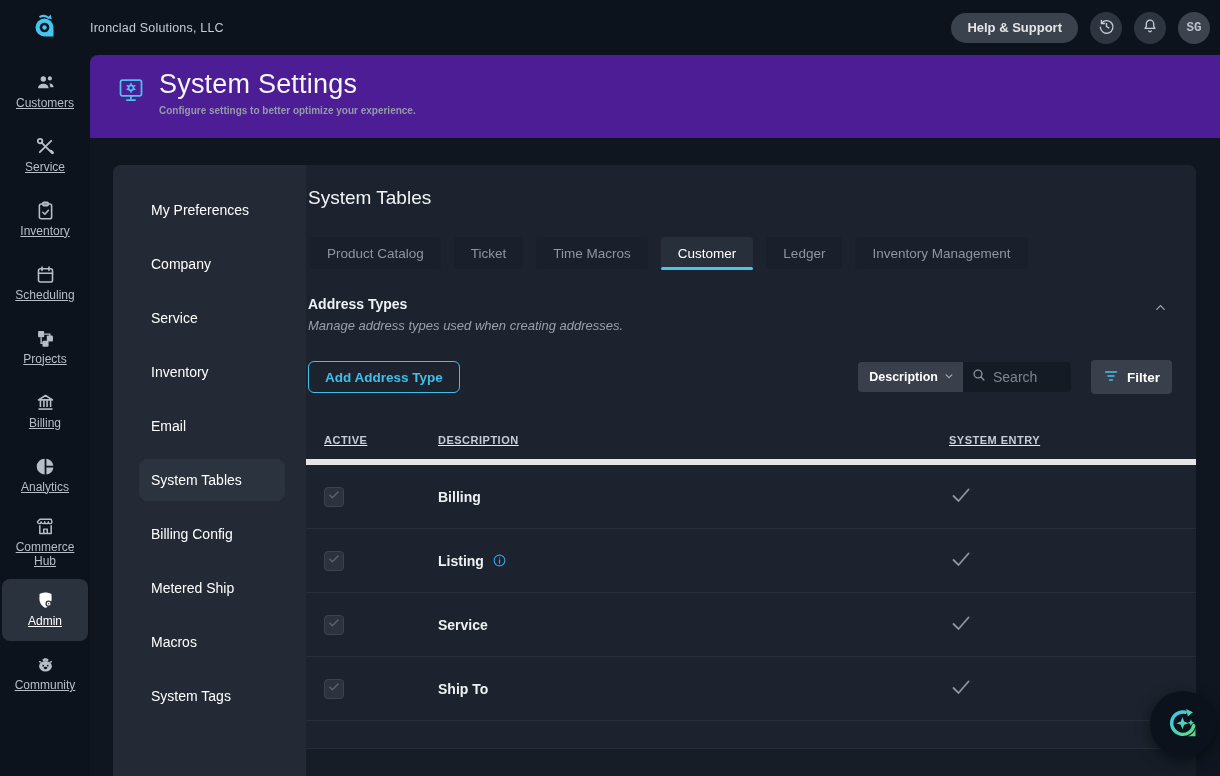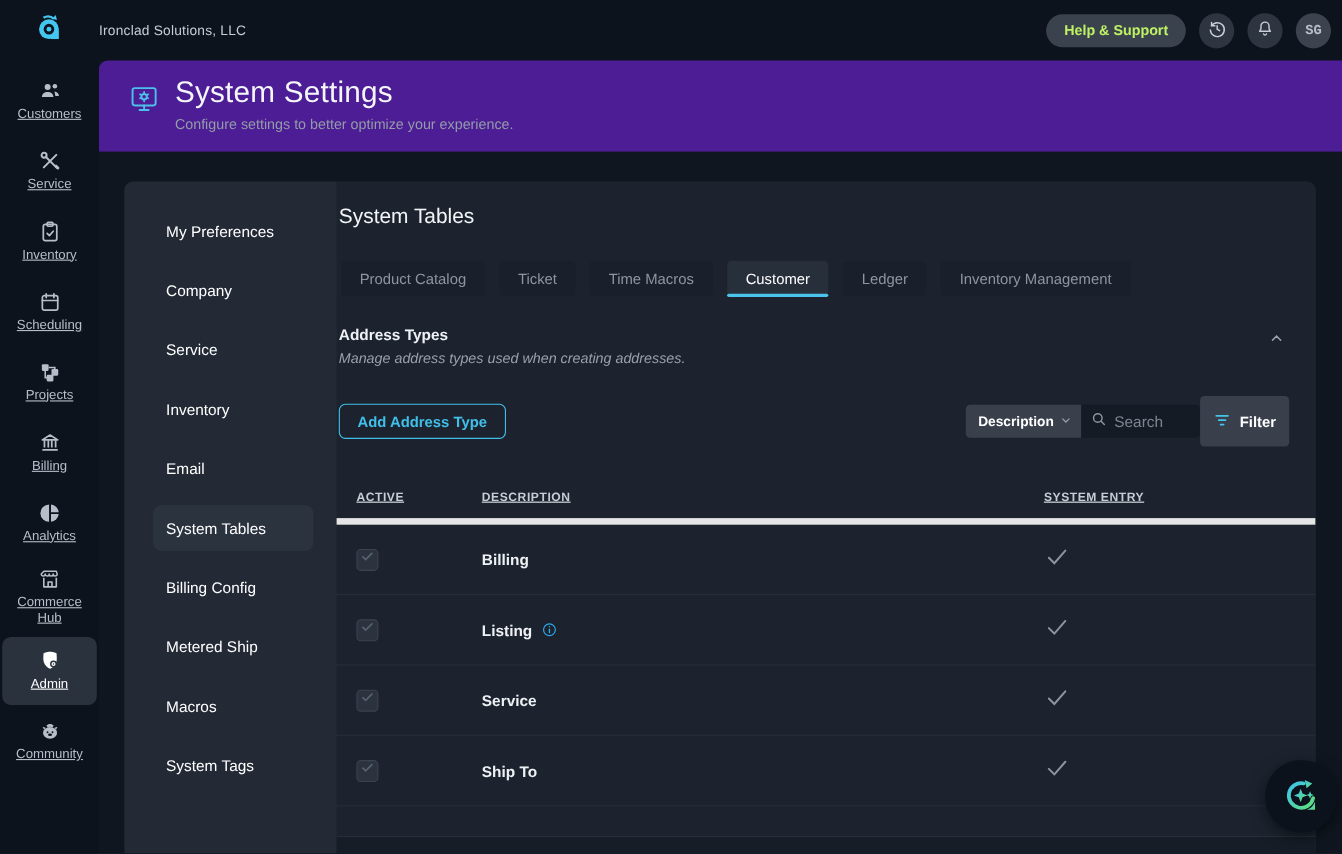--- a/index.html
+++ b/index.html
@@ -9,39 +9,39 @@
     background:#0f161f;
     color:#e7ebef;
     position:relative;
   }
   
   .topbar { height:55px; background:#0c131c; display:flex; align-items:center; padding-right:10px; }
   .logo-wrap { width:90px; display:flex; justify-content:center; align-items:center; }
   .company-name { font-size:12.5px; color:#c6ccd4; letter-spacing:.2px; }
   .tb-spacer { flex:1; }
   .help-btn { height:30px; padding:0 16px; border:none; border-radius:16px; background:#3a424d;
-    color:#bef264; font-weight:700; font-size:13px; font-family:inherit; cursor:pointer; }
+    color:#e5e5e5; font-weight:700; font-size:13px; font-family:inherit; cursor:pointer; }
   .icon-btn { width:32px; height:32px; border-radius:50%; background:#2d3540; border:none; margin-left:12px;
     display:flex; align-items:center; justify-content:center; color:#c8ced6; cursor:pointer; }
   .avatar { width:32px; height:32px; border-radius:50%; background:#3c434e; margin-left:12px;
     display:flex; align-items:center; justify-content:center; color:#b9c0c9; font-size:12.5px; font-weight:700; cursor:pointer;font-family:Liberation Mono, monospace; }
   
   .body { display:flex; height:721px; }
   .sidebar { width:90px; background:#0c131c; padding-top:5px; flex-shrink:0; }
   .side-item { min-height:62px; padding:8px 2px; display:flex; flex-direction:column; align-items:center;
     justify-content:center; gap:4px; color:#b6bec9; font-size:12px; text-align:center; line-height:1.15;
     border-radius:8px; margin:0 2px 2px 2px; cursor:pointer;text-decoration:underline; }
   .side-item.active { background:#2a323e; color:#ffffff;text-align:center; }
   .side-item .sicon { display:flex; }
   .main { flex:1; display:flex; flex-direction:column; min-width:0; }
   
   .page-header { height:83px; background:#4c1d95; border-top-left-radius:8px; display:flex; padding:14px 0 0 27px; gap:14px; }
   .ph-icon { margin-top:7px; }
   .ph-title { font-size:27px; font-weight:500; color:#f4f6f8; letter-spacing:.2px; }
-  .ph-sub { font-size:13px; color:#939ca7; margin-top:5px; }
+  .ph-sub { font-size:10px; color:#939ca7; margin-top:5px;font-weight:bold; }
   .page-gap { height:27px; background:#0f161f; }
   
   .card { flex:1; margin:0 24px 0 23px; background:#232a35; border-radius:8px 8px 0 0; display:flex; min-height:0; overflow:hidden; }
   .settings-nav { width:193px; flex-shrink:0; padding-top:24px; }
   .nav-item { height:42px; margin:0 21px 12px 26px; display:flex; align-items:center; padding-left:12px;
     border-radius:8px; color:#ffffff; font-size:14px; cursor:pointer; }
   .nav-item.active { background:#2b333f; color:#fff; font-weight:500; }
   
   .content-panel { flex:1; background:#1c232e; border-top-right-radius:8px; display:flex; flex-direction:column; min-width:0; }
   .content-title { font-size:19px; font-weight:500; color:#f2f4f7; margin:22px 0 0 2px; }
@@ -58,21 +58,21 @@
   .add-btn { height:32px; padding:0 16px; background:transparent; border:1px solid #41bfe9; border-radius:6px;
     color:#41bfe9; font-weight:700; font-size:13.5px; font-family:inherit; cursor:pointer; }
   .ctrl-right { margin-left:auto; display:flex; align-items:center; }
   .sort-select { height:30px; background:#39404c; border-radius:4px 0 0 4px; display:flex; align-items:center;
     gap:6px; padding:0 9px 0 11px; color:#fff; font-size:12.5px; font-weight:700; cursor:pointer; }
   .search-box { height:30px; width:108px; background:#151b25; border-radius:0 4px 4px 0; display:flex;
     align-items:center; padding:0 8px; gap:6px; color:#7c8591; }
   .search-box input { background:transparent; border:none; outline:none; width:70px; color:#cfd5dc;
     font-size:14px; font-family:inherit; }
   .search-box input::placeholder { color:#7c8591; }
-  .filter-btn { height:46px; padding:0 12px; background:#39404c; border:none; border-radius:4px;
+  .filter-btn { height:34px; margin-left:20px; padding:0 12px; background:#39404c; border:none; border-radius:4px;
     display:flex; align-items:center; gap:8px; color:#fff; font-weight:700; font-size:13.5px; font-family:inherit; cursor:pointer; }
   
   .table { margin:26px 0 0 0; }
   .thead, .trow { display:grid; grid-template-columns:114px 511px 1fr; align-items:center; padding:0 24px 0 18px; }
   .thead { height:45px; border-bottom:6px solid #e5e5e5;text-decoration:underline; }
   .th { font-size:11px; font-weight:700; color:#c6cdd6; letter-spacing:.5px; }
   .trow { height:64px; border-bottom:1px solid #272e39; }
   .checkbox { width:20px; height:20px; border-radius:4px; background:#2b333f; border:1.5px solid #3b434f;
     display:flex; align-items:center; justify-content:center; cursor:pointer; }
   .cell-desc { display:flex; align-items:center; gap:8px; font-size:14px; font-weight:700; color:#eef1f4; }

